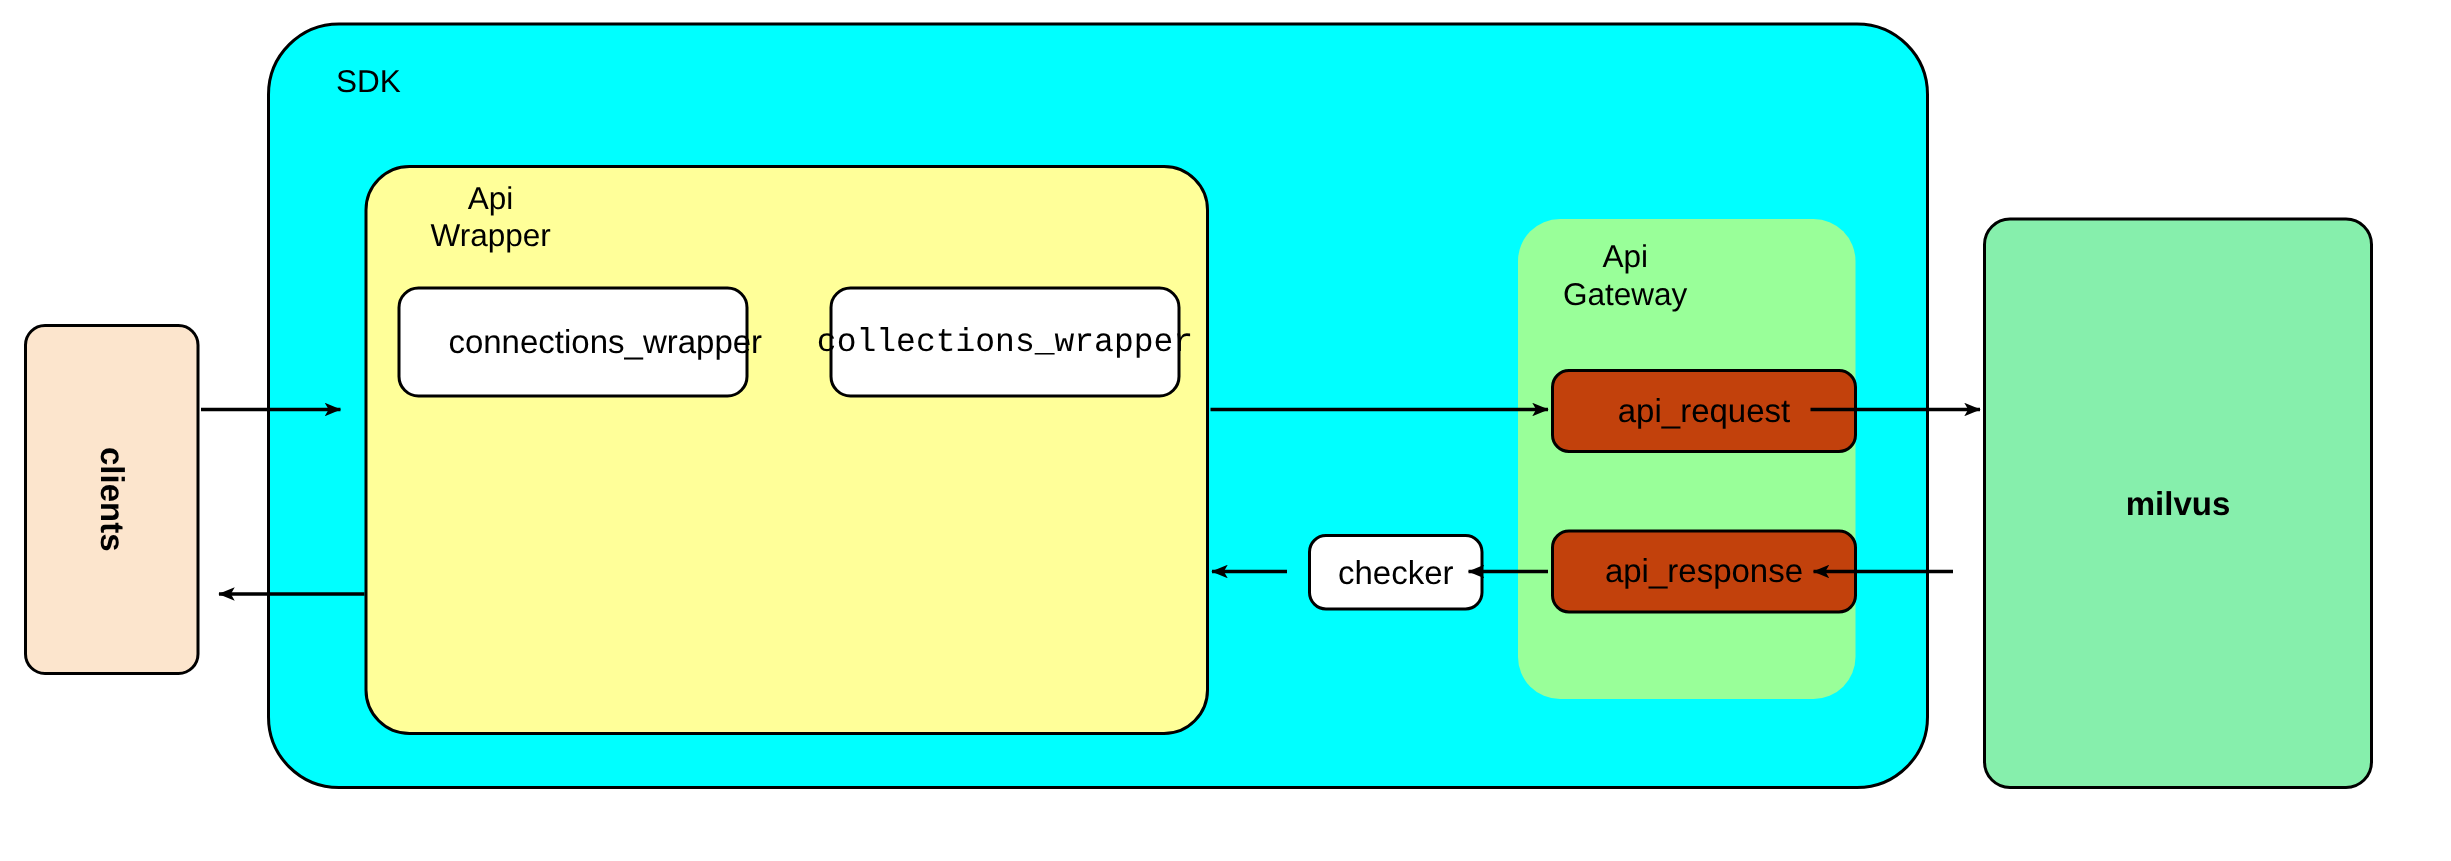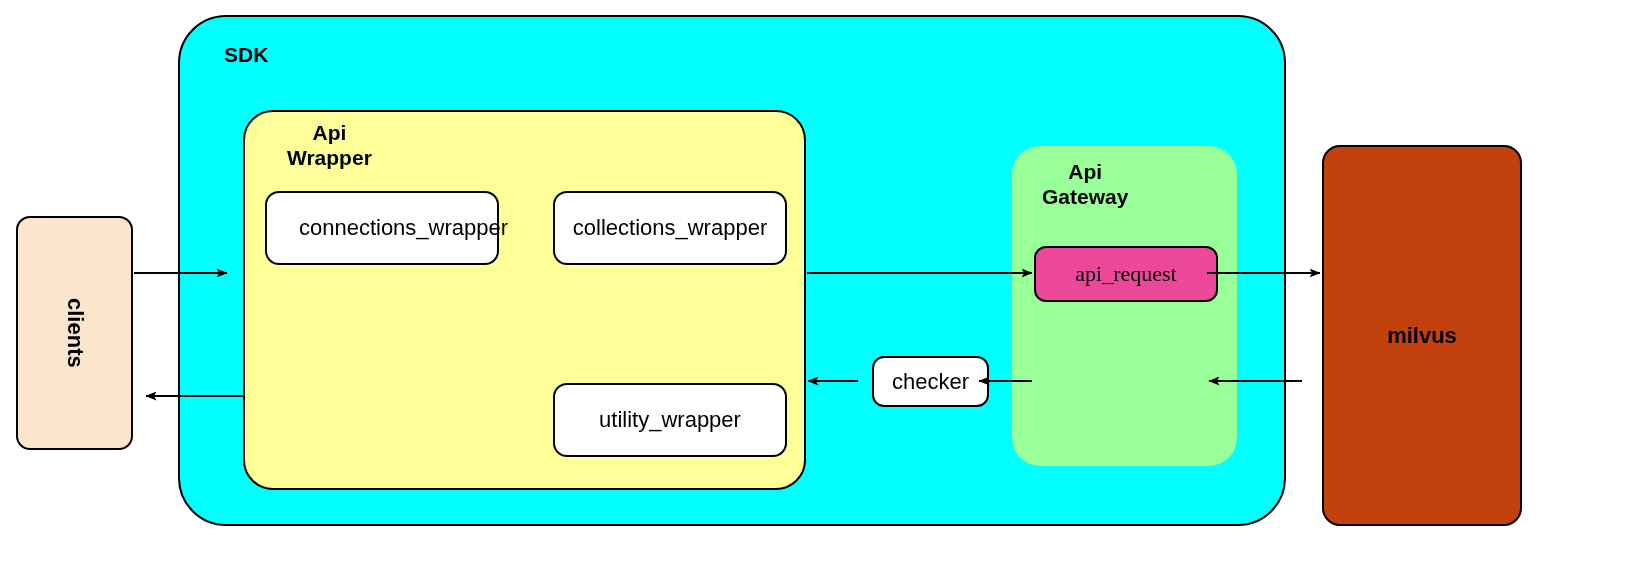--- a/index.html
+++ b/index.html
@@ -32,21 +32,21 @@
     left: 178px;
     top: 15px;
     width: 1108px;
     height: 511px;
     background: #00ffff;
     border: 2px solid #000000;
     border-radius: 48px;
   }
   .container-label {
     position: absolute;
-    font-weight: bold;
+    font-weight: normal;
     color: #000000;
     line-height: 1.18;
     text-align: center;
     white-space: pre-line;
   }
   #sdk-label {
     left: 44px;
     top: 26px;
     font-size: 21px;
   }
@@ -87,36 +87,35 @@
   .wrapper-box {
     background: #ffffff;
     border: 2px solid #000000;
     border-radius: 14px;
     font-size: 22px;
     color: #000000;
     width: 234px;
     height: 74px;
   }
   .col-left  { left: 265px; padding-left: 43px; }
-  .col-right { left: 553px; }
+  .col-right { left: 553px; font-family: Liberation Mono, monospace; }
   .row-1 { top: 191px; }
   .row-2 { top: 287px; }
   .row-3 { top: 383px; }
 
   
   .gateway-box {
-    background: #ec4899;
+    background: #c2410c;
     border: 2px solid #000000;
     border-radius: 12px;
     font-size: 22px;
     color: #000000;
     left: 1034px;
-    width: 184px;
+    width: 204px;
     height: 56px;
-    font-family: Liberation Serif, serif;
   }
   #api-request-box  { top: 246px; }
   #api-response-box { top: 353px; }
 
   
   #checker-box {
     left: 872px;
     top: 356px;
     width: 117px;
     height: 51px;
@@ -142,23 +141,23 @@
     text-orientation: mixed;
     font-size: 22px;
     font-weight: bold;
     color: #000000;
   }
 
   
   #milvus-box {
     left: 1322px;
     top: 145px;
-    width: 200px;
+    width: 260px;
     height: 381px;
-    background: #c2410c;
+    background: #86efac;
     border: 2px solid #000000;
     border-radius: 18px;
     font-size: 22px;
     font-weight: bold;
     color: #000000;
   }
 
   
   #arrows {
     position: absolute;
@@ -186,35 +185,35 @@
     <span class="container-label" id="api-wrapper-label">Api
 Wrapper</span>
   </div>
 
   <div class="node wrapper-box col-left row-1">
     <span>connections_wrapper</span>
   </div>
   <div class="node wrapper-box col-right row-1">
     <span>collections_wrapper</span>
   </div>
-  <div class="node wrapper-box col-right row-3">
-    <span>utility_wrapper</span>
-  </div>
 
   <div class="node" id="checker-box">
     <span>checker</span>
   </div>
 
   <div class="node" id="api-gateway-container">
     <span class="container-label" id="api-gateway-label">Api
 Gateway</span>
   </div>
 
   <div class="node gateway-box" id="api-request-box">
     <span>api_request</span>
+  </div>
+  <div class="node gateway-box" id="api-response-box">
+    <span>api_response</span>
   </div>
 
   <div class="node" id="milvus-box">
     <span>milvus</span>
   </div>
 
   <svg id="arrows" viewBox="0 0 1634 574" width="1634" height="574" xmlns="http://www.w3.org/2000/svg">
     <defs>
       <marker id="arrowhead-right" markerWidth="11" markerHeight="9" refX="10.5" refY="4.5" orient="auto" markerUnits="userSpaceOnUse">
         <path d="M0,0 L11,4.5 L0,9 L2.6,4.5 Z" fill="#000000"></path>

